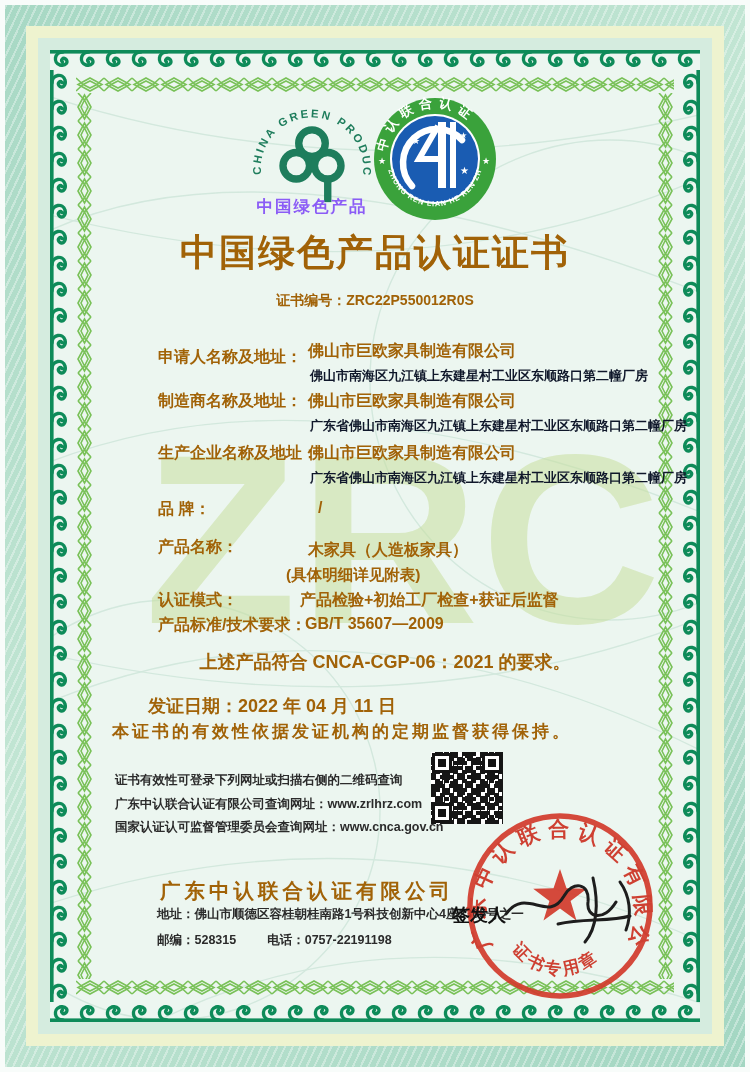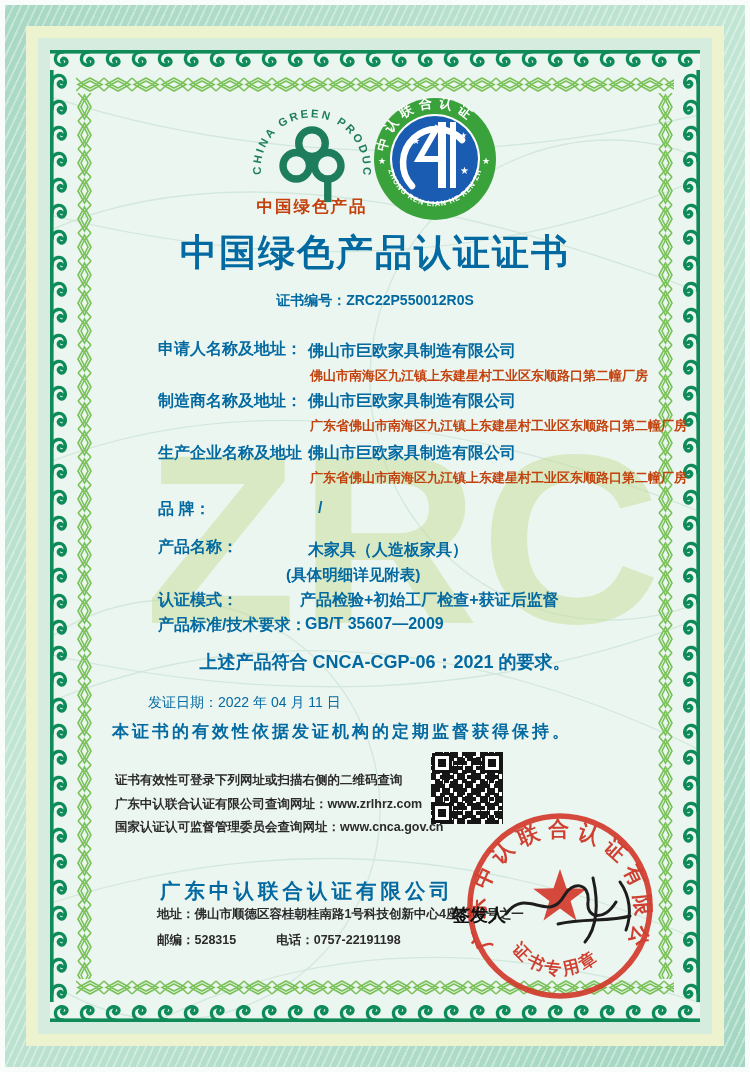--- a/index.html
+++ b/index.html
@@ -12,37 +12,37 @@
      background:repeating-linear-gradient(115deg,rgba(255,255,255,.35) 0 2px,transparent 2px 7px);}
   .band-yellow{position:absolute;inset:26px;background:#eef3cf;}
   .band-teal2{position:absolute;inset:38px;background:#d5ecdf;}
   .paper{position:absolute;inset:50px;background:#ecf6f0;}
   .strip{position:absolute;z-index:2;}
   
   .watermark{position:absolute;left:152px;top:418px;z-index:1;font-size:242px;line-height:1;
      font-weight:700;letter-spacing:2px;color:#c8df9f;opacity:.55;transform:scaleX(1.03);
      font-family:"Liberation Sans",sans-serif;}
   
-  .txt{position:absolute;z-index:3;color:#0369a1;white-space:nowrap;}
+  .txt{position:absolute;z-index:3;color:#a16207;white-space:nowrap;}
   .title{left:0;right:0;top:228px;text-align:center;font-size:37px;font-weight:700;letter-spacing:2px;}
   .certno{left:0;right:0;top:292px;text-align:center;font-size:14px;font-weight:600;}
   .label{font-size:16px;font-weight:600;}
   .value{font-size:16px;font-weight:600;}
-  .addr{font-size:13px;font-weight:700;color:#c2410c;}
+  .addr{font-size:13px;font-weight:700;color:#0f172a;}
   .note{font-size:15.5px;font-weight:800;}
   .conform{left:0;right:0;top:650px;text-align:center;font-size:18px;font-weight:600;margin-left:20px;}
-  .dates{font-size:14px;font-weight:400;}
+  .dates{font-size:18px;font-weight:700;}
   .kaiti{left:112px;top:720px;font-size:17px;font-weight:600;letter-spacing:3px;
      font-family:"DejaVu Serif","Liberation Serif",serif;}
   .query{font-size:12.5px;font-weight:700;color:#2b2b2b;}
   .issuer-name{left:160px;top:877px;font-size:20.5px;font-weight:600;letter-spacing:4px;}
   .issuer-line{font-size:12.5px;font-weight:700;color:#2b2b2b;}
   .signer{left:452px;top:903px;font-size:18px;font-weight:800;color:#111;z-index:6;}
   .logo-caption{left:248px;top:196px;width:128px;text-align:center;font-size:16.5px;font-weight:700;
-     color:#c2410c;letter-spacing:2px;z-index:3;}
+     color:#8b5cf6;letter-spacing:2px;z-index:3;}
   
   .qr{position:absolute;left:431px;top:752px;width:72px;height:72px;background-color:#fff;z-index:4;
       background-image:
         repeating-conic-gradient(#161616 0 25%, transparent 0 50%),
         repeating-conic-gradient(#161616 0 25%, transparent 0 50%);
       background-size:9px 9px,15px 15px;background-position:0 0,4px 6px;}
   .qr .f{position:absolute;width:14px;height:14px;border:3px solid #141414;background:#fff;}
   .qr .f::after{content:"";position:absolute;left:3px;top:3px;width:8px;height:8px;background:#141414;}
   .qr .f.tl{left:1px;top:1px}.qr .f.tr{right:1px;top:1px}.qr .f.bl{left:1px;bottom:1px}
   .seal-svg{position:absolute;left:455px;top:806px;z-index:5;}
@@ -168,21 +168,21 @@
       <text x="88" y="42" font-size="8" fill="#fff">★</text>
       <text x="88" y="78" font-size="10" fill="#fff">★</text>
     </g>
   </svg>
 
   <div class="txt title">中国绿色产品认证证书</div>
   <div class="txt certno">
     <span>证书编号：</span><span>ZRC22P550012R0S</span>
   </div>
 
-  <div class="txt label" style="left:158px;top:339px">申请人名称及地址：</div>
+  <div class="txt label" style="left:158px;top:347px">申请人名称及地址：</div>
   <div class="txt value" style="left:308px;top:341px">佛山市巨欧家具制造有限公司</div>
   <div class="txt addr" style="left:310px;top:367px">佛山市南海区九江镇上东建星村工业区东顺路口第二幢厂房</div>
 
   <div class="txt label" style="left:158px;top:391px">制造商名称及地址：</div>
   <div class="txt value" style="left:308px;top:391px">佛山市巨欧家具制造有限公司</div>
   <div class="txt addr" style="left:310px;top:417px">广东省佛山市南海区九江镇上东建星村工业区东顺路口第二幢厂房</div>
 
   <div class="txt label" style="left:158px;top:443px">生产企业名称及地址：</div>
   <div class="txt value" style="left:308px;top:443px">佛山市巨欧家具制造有限公司</div>
   <div class="txt addr" style="left:310px;top:469px">广东省佛山市南海区九江镇上东建星村工业区东顺路口第二幢厂房</div>
@@ -214,21 +214,21 @@
 
   <div class="qr">
     <div class="f tl"></div>
     <div class="f tr"></div>
     <div class="f bl"></div>
   </div>
 
   <div class="txt issuer-name">广东中认联合认证有限公司</div>
   <div class="txt issuer-line" style="left:157px;top:906px">地址：佛山市顺德区容桂朝桂南路1号科技创新中心4座2305号之一</div>
   <div class="txt issuer-line" style="left:157px;top:932px">
-    <span>邮编：528315</span><span style="margin-left:40px">电话：0757-22191198</span>
+    <span>邮编：528315</span><span style="margin-left:31px">电话：0757-22191198</span>
   </div>
 
   <div class="txt signer">签发人</div>
 
   <svg class="seal-svg" width="210" height="200" viewBox="0 0 210 200">
     <g opacity="0.92">
       <circle cx="105" cy="100" r="90" fill="none" stroke="#d23b2c" stroke-width="5.5"></circle>
       <path id="sealArc" d="M 38 142 A 76 76 0 1 1 172 142" fill="none"></path>
       <text font-size="21" font-weight="bold" fill="#cc3122" font-family="Liberation Sans, sans-serif">
         <textPath href="#sealArc" startOffset="2" textLength="335">广东中认联合认证有限公司</textPath>

